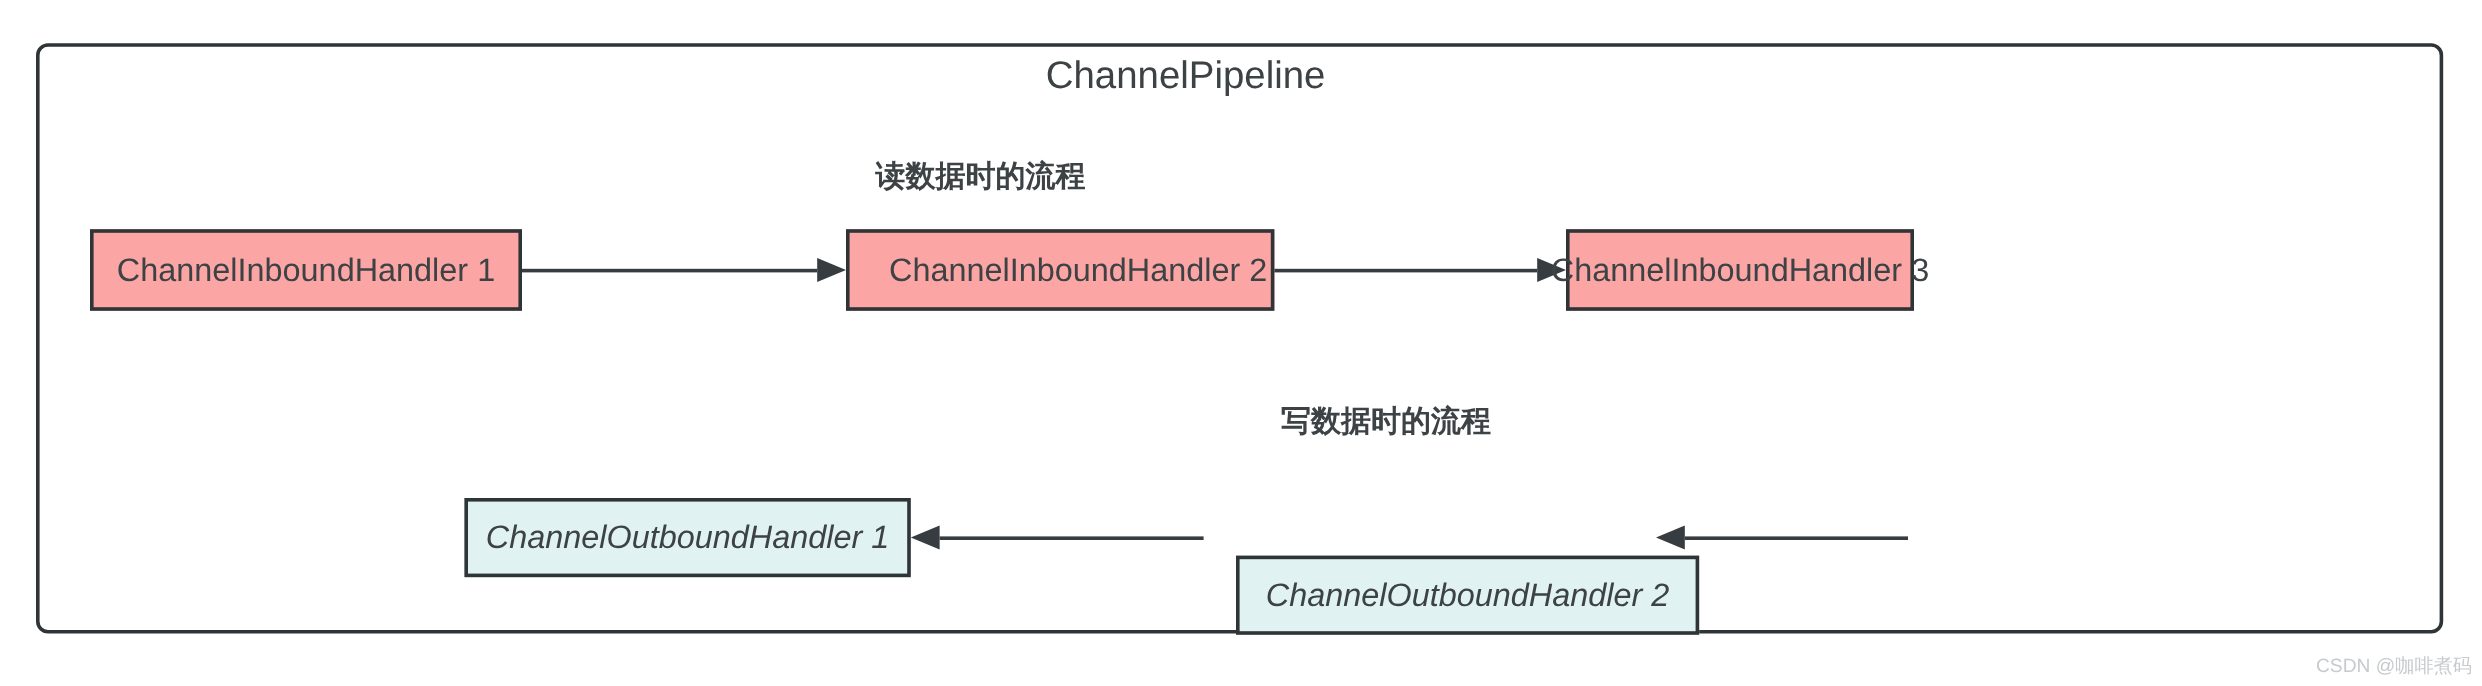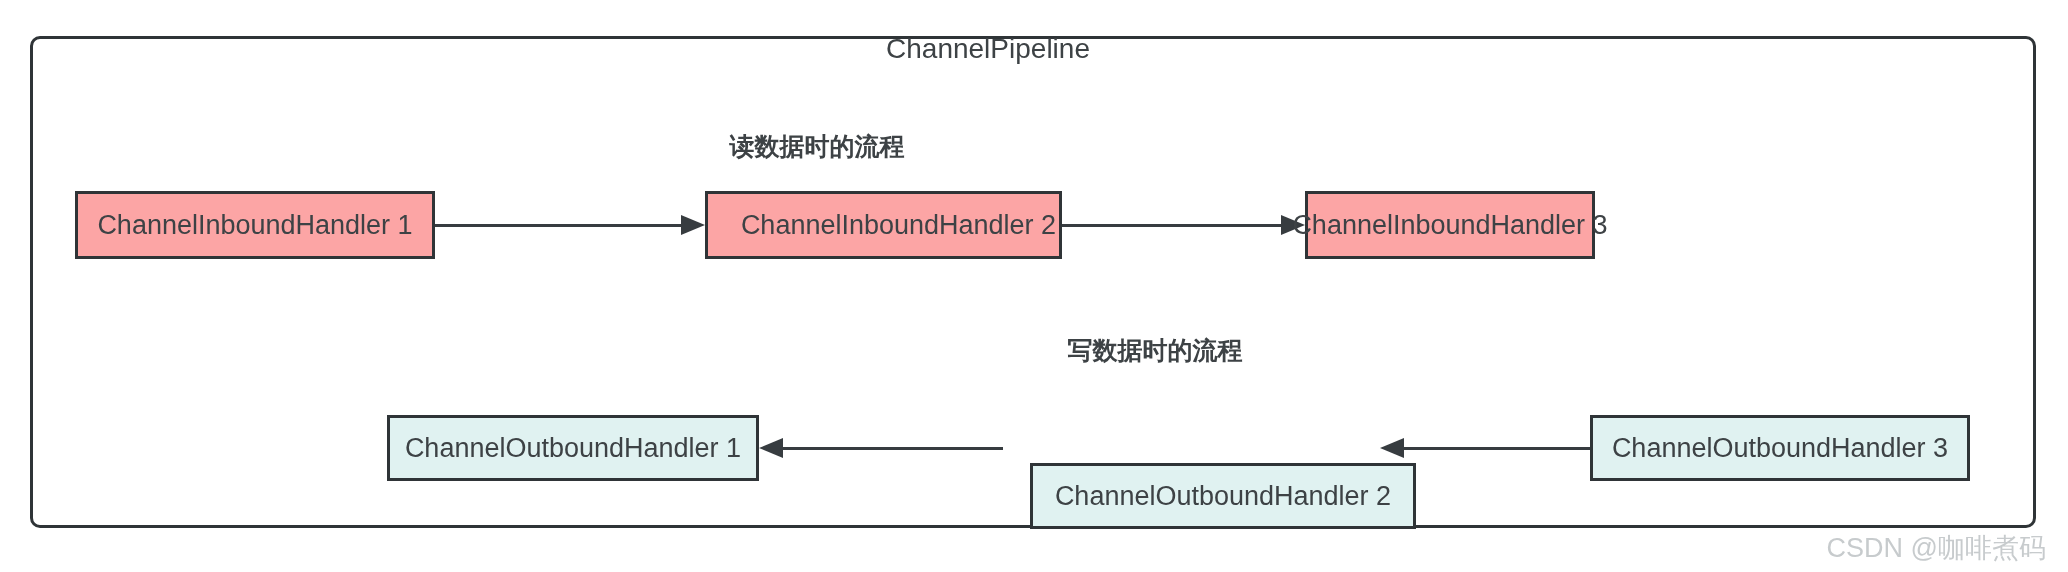--- a/index.html
+++ b/index.html
@@ -15,23 +15,23 @@
     position: absolute;
     left: 30px; top: 36px;
     width: 2006px; height: 492px;
     box-sizing: border-box;
     border: 3px solid #2f3437;
     border-radius: 10px;
     background: #ffffff;
   }
   .title {
     position: absolute;
-    left: 988px; top: 33px;
+    left: 988px; top: 44px;
     transform: translateX(-50%);
-    font-size: 28px;
+    font-size: 32px;
     color: #3d4245;
     white-space: nowrap;
   }
   .flow-label {
     position: absolute;
     transform: translateX(-50%);
     font-size: 25px;
     font-weight: 700;
     color: #3d4245;
     white-space: nowrap;
@@ -43,21 +43,21 @@
     box-sizing: border-box;
     border: 3px solid #2f3437;
     display: flex;
     align-items: center;
     justify-content: center;
     font-size: 27px;
     color: #3d4245;
     white-space: nowrap;
   }
   .inbound  { background: #fca5a5; top: 191px; height: 68px; }
-  .outbound { background: #e0f2f1; top: 415px; height: 66px; }
+  .outbound { background: #e0f2f1; top: 415px; height: 66px; font-style: italic; }
   .in1  { left: 75px;   width: 360px; }
   .in2  { left: 705px;  width: 357px; padding-left: 30px; }
   .in3  { left: 1305px; width: 290px; }
   .out1 { left: 387px;  width: 372px; }
   .out2 { left: 1030px; width: 386px; margin-top: 48px; }
   .out3 { left: 1590px; width: 380px; }
   .arrow {
     position: absolute;
     height: 22px;
     display: flex;
@@ -77,22 +77,22 @@
     border-right: 24px solid #373c40;
   }
   .arrow-in  { top: 214px; }
   .arrow-out { top: 437px; }
   .a-in-1  { left: 435px;  width: 270px; }
   .a-in-2  { left: 1062px; width: 243px; }
   .a-out-1 { left: 759px;  width: 244px; }
   .a-out-2 { left: 1380px; width: 210px; }
   .watermark {
     position: absolute;
-    right: 22px; bottom: 6px;
-    font-size: 27px;
+    right: 8px; bottom: 6px;
+    font-size: 16px;
     color: #c7cbcd;
     text-shadow: 1px 1px 1px #ffffff;
     white-space: nowrap;
   }
 </style>
 </head>
 <body>
 
 <div class="canvas">
 
@@ -119,17 +119,16 @@
   <div class="box outbound out1">ChannelOutboundHandler 1</div>
   <div class="arrow arrow-out a-out-1">
     <div class="head-left"></div>
     <div class="shaft"></div>
   </div>
   <div class="box outbound out2">ChannelOutboundHandler 2</div>
   <div class="arrow arrow-out a-out-2">
     <div class="head-left"></div>
     <div class="shaft"></div>
   </div>
-  <div class="box outbound out3">ChannelOutboundHandler 3</div>
 
   <div class="watermark">CSDN @咖啡煮码</div>
 
 </div>
 
 </body></html>

